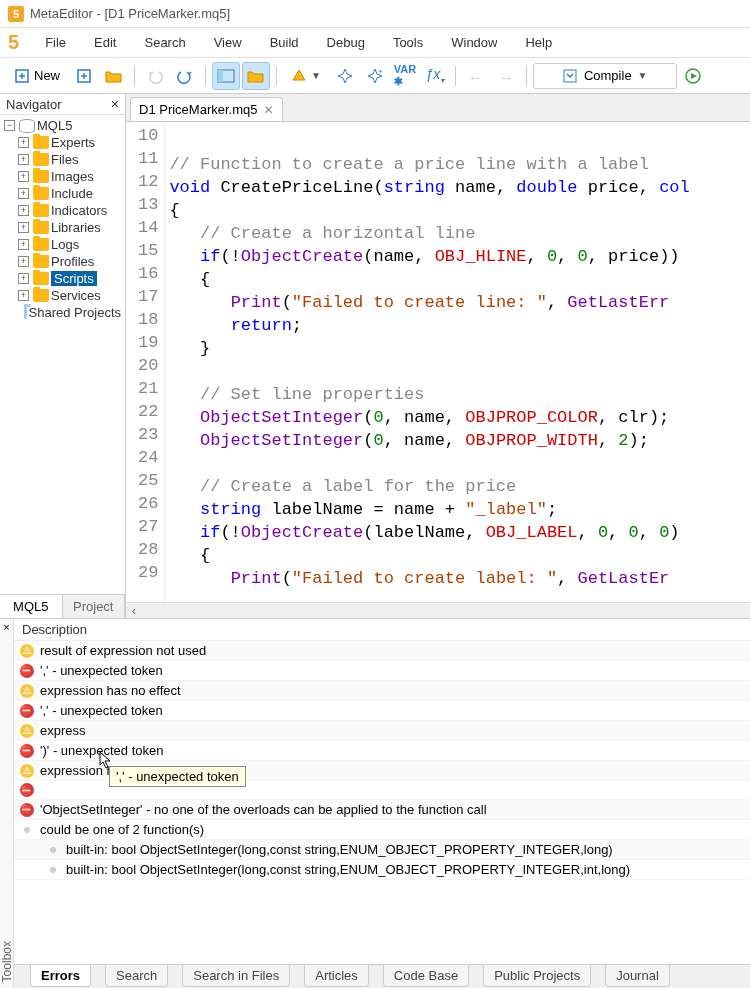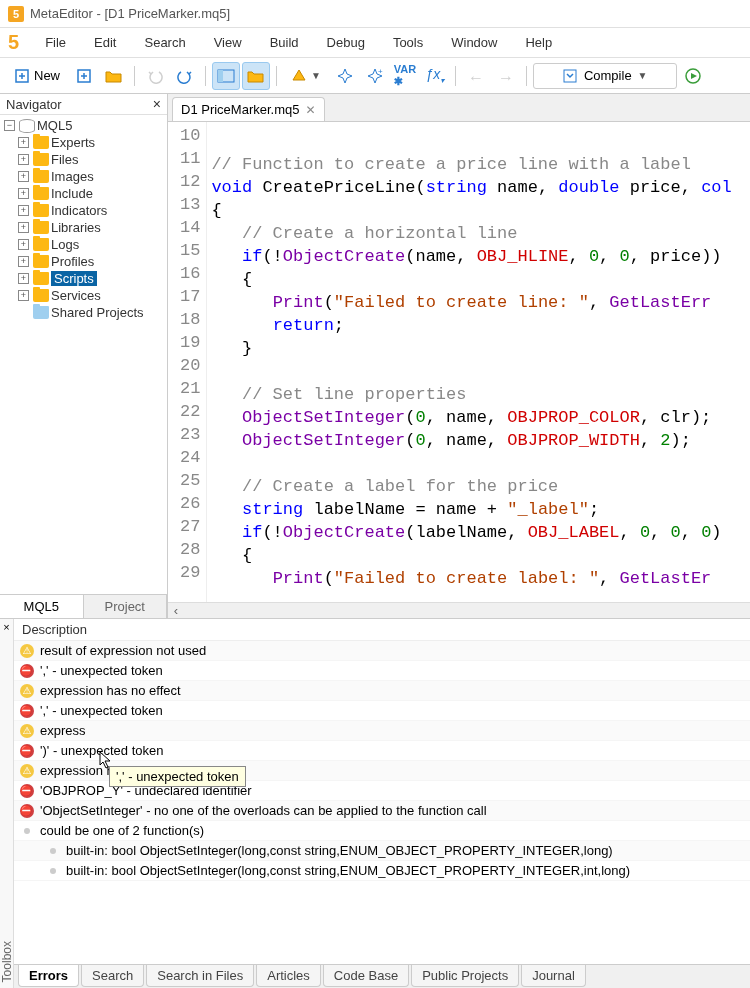--- a/index.html
+++ b/index.html
@@ -10,21 +10,21 @@
 .menu-bar { background: #fff; display: flex; align-items: center; gap: 0; padding: 0 8px; height: 30px; border-bottom: 1px solid #e0e0e0; }
 .menu-bar .logo5 { color: #f5a623; font-weight: bold; font-size: 20px; margin-right: 12px; }
 .menu-item { padding: 6px 14px; color: #333; cursor: pointer; }
 .toolbar { background: #fff; display: flex; align-items: center; gap: 2px; padding: 4px 6px; height: 36px; border-bottom: 1px solid #ccc; }
 .tool-btn { width: 28px; height: 28px; display: flex; align-items: center; justify-content: center; cursor: pointer; border-radius: 3px; }
 .tool-btn.lg { width: auto; padding: 0 8px; gap: 4px; }
 .tool-sep { width: 1px; height: 20px; background: #ccc; margin: 0 4px; }
 .tool-btn.pressed { background: #cce4f7; border: 1px solid #99c9ef; }
 .compile-btn { display: flex; align-items: center; gap: 6px; padding: 4px 28px; border: 1px solid #ccc; border-radius: 3px; cursor: pointer; background: #fff; }
 .main-area { display: flex; flex: 1; min-height: 0; }
-.navigator { width: 168px; background: #fff; border-right: 1px solid #ccc; display: flex; flex-direction: column; }
+.navigator { width: 126px; background: #fff; border-right: 1px solid #ccc; display: flex; flex-direction: column; }
 .nav-header { display: flex; align-items: center; justify-content: space-between; padding: 2px 6px; font-size: 13px; color: #333; border-bottom: 1px solid #e0e0e0; }
 .nav-header .close { cursor: pointer; font-size: 14px; }
 .nav-tree { flex: 1; overflow: auto; padding: 2px 0; }
 .tree-item { display: flex; align-items: center; gap: 2px; padding: 1px 4px; cursor: pointer; white-space: nowrap; }
 .tree-item .expand { width: 11px; height: 11px; border: 1px solid #888; display: flex; align-items: center; justify-content: center; font-size: 9px; line-height: 1; color: #555; margin-right: 2px; }
 .tree-item .no-expand { width: 11px; margin-right: 2px; }
 .tree-item .folder { width: 16px; height: 13px; background: #fdb813; border-radius: 1px 1px 2px 2px; position: relative; }
 .tree-item .folder::before { content: ''; position: absolute; top: -2px; left: 0; width: 7px; height: 3px; background: #fdb813; border-radius: 1px 1px 0 0; }
 .tree-item .folder.blue { background: #9fcfef; }
 .tree-item .folder.blue::before { background: #9fcfef; }
@@ -62,21 +62,21 @@
 .tb-list { flex: 1; overflow: auto; position: relative; }
 .tb-row { display: flex; align-items: center; gap: 6px; padding: 2px 6px; font-size: 13px; border-bottom: 1px solid #f5f5f5; white-space: nowrap; }
 .tb-row:nth-child(odd) { background: #fafafa; }
 .tb-row.bold { font-weight: bold; color: #d00000; }
 .tb-row.sub { padding-left: 32px; }
 .ico { width: 14px; height: 14px; border-radius: 50%; display: flex; align-items: center; justify-content: center; font-size: 10px; color: #fff; flex-shrink: 0; }
 .ico.warn { background: #f5c842; }
 .ico.err { background: #d04040; }
 .ico.info { background: #ccc; width: 6px; height: 6px; margin: 0 4px; }
 .tb-tabs { display: flex; background: #f0f0f0; border-top: 1px solid #ccc; padding-left: 4px; height: 24px; align-items: flex-start; overflow: hidden; }
-.tb-tab { padding: 3px 10px; font-size: 13px; border: 1px solid #ccc; border-top: none; margin-right: 2px; cursor: pointer; border-radius: 0 0 4px 4px; white-space: nowrap; }
+.tb-tab { padding: 3px 10px; font-size: 13px; border: 1px solid #ccc; border-top: none; margin-right: 2px; cursor: pointer; border-radius: 0 0 4px 4px; white-space: nowrap; margin-left: 12px; }
 .tb-tab.active { background: #fff; font-weight: bold; }
 .tb-tab:not(.active) { background: #f5f5f5; color: #444; }
 .tooltip { position: absolute; background: #ffffe1; border: 1px solid #888; padding: 2px 6px; font-size: 13px; left: 95px; top: 125px; pointer-events: none; }
 .cursor-pos { position: absolute; left: 85px; top: 110px; }
 svg { display: block; }
 </style>
 </head>
 <body>
 
 <div class="title-bar">
@@ -330,21 +330,20 @@
         <div class="tb-row">
           <span class="ico err">⛔</span>
           <span>')' - unexpected token</span>
         </div>
         <div class="tb-row">
           <span class="ico warn">⚠</span>
           <span>expression has no effect</span>
         </div>
         <div class="tb-row">
           <span class="ico err">⛔</span>
-          <span>'OBJPROP_Y' - undeclared identifier</span>
         </div>
         <div class="tb-row">
           <span class="ico err">⛔</span>
           <span>'ObjectSetInteger' - no one of the overloads can be applied to the function call</span>
         </div>
         <div class="tb-row">
           <span class="ico info"></span>
           <span>could be one of 2 function(s)</span>
         </div>
         <div class="tb-row sub">

